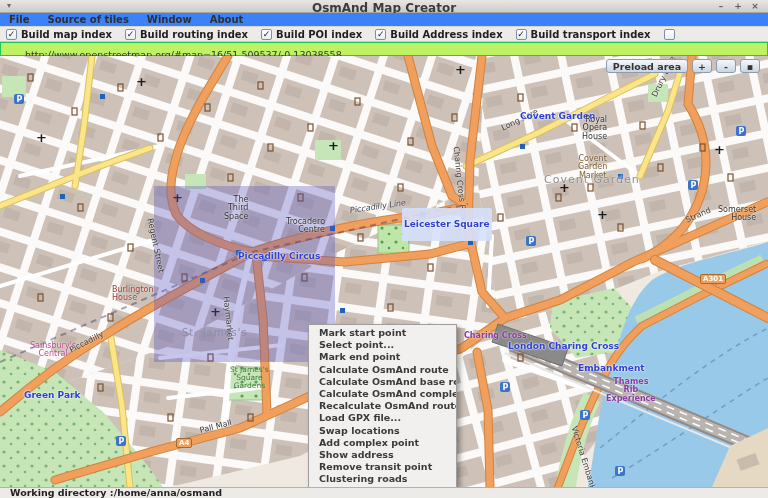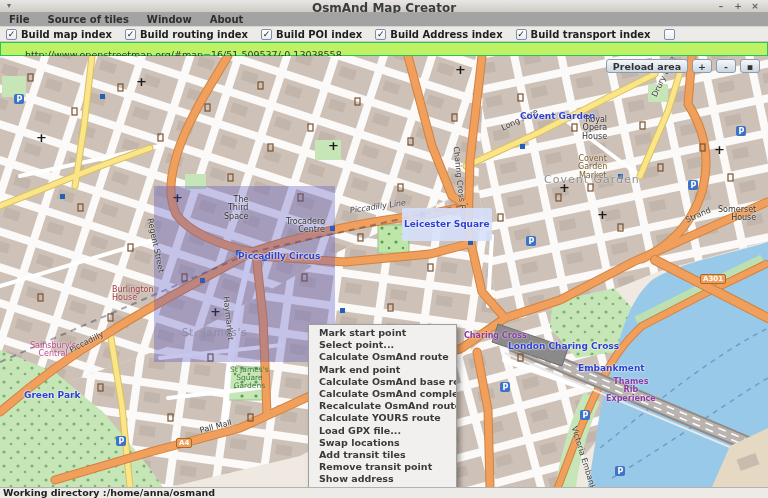--- a/index.html
+++ b/index.html
@@ -6,21 +6,21 @@
   #app{position:relative;width:768px;height:498px;overflow:hidden;
        font-family:"DejaVu Sans",sans-serif;background:#EFE9E1;box-sizing:border-box;}
   
   #titlebar{position:absolute;left:0;top:0;width:768px;height:13px;
     background:linear-gradient(#E9E6E3,#CFCBC7);border-bottom:1px solid #A9A5A0;box-sizing:border-box;}
   #title{position:absolute;left:0;right:0;top:1px;text-align:center;font-size:12px;font-weight:bold;color:#3C3C3C;}
   #win-menu-icon{position:absolute;left:7px;top:1px;font-size:8px;color:#6B6B6B;}
   .winbtn{position:absolute;top:0px;width:14px;height:12px;text-align:center;font-size:9px;color:#5F5F5F;font-weight:bold;line-height:12px;}
   #btn-min{right:40px}#btn-max{right:23px}#btn-close{right:6px}
   
-  #menubar{position:absolute;left:0;top:13px;width:768px;height:14px;background:#a3a3a3;
+  #menubar{position:absolute;left:0;top:13px;width:768px;height:14px;background:#3b82f6;
     border-bottom:1px solid #D8D5D1;box-sizing:border-box;display:flex;align-items:center;}
   .menu-item{font-size:10px;font-weight:bold;color:#2F2F2F;padding:0 9px;}
   
   #cbbar{position:absolute;left:0;top:27px;width:768px;height:15px;background:#EDEBE8;
     border-bottom:1px solid #C9C6C2;box-sizing:border-box;display:flex;align-items:center;padding-left:6px;}
   .cb{display:flex;align-items:center;margin-right:13px;}
   .cb .box{width:9px;height:9px;border:1px solid #7E8EA6;background:linear-gradient(#FFFFFF,#E9EDF2);
     border-radius:2px;font-size:9px;line-height:9px;text-align:center;color:#222;margin-right:4px;}
   .cb .cap{font-size:10px;font-weight:bold;color:#1F1F1F;}
   
@@ -57,21 +57,21 @@
   #btn-preload{width:82px;}
   .mbtn.small{width:20px;}
   
   #cmenu{position:absolute;left:308px;top:268px;width:149px;background:#F1F0EE;border:1px solid #9E9E9E;
     box-shadow:3px 3px 5px rgba(0,0,0,0.35);padding:2px 0;z-index:30;box-sizing:border-box;}
   .mi{height:12.2px;line-height:12.2px;padding-left:10px;font-size:9.5px;font-weight:bold;color:#3A3A3A;
     white-space:nowrap;overflow:hidden;}
   
   #statusbar{position:absolute;left:0;top:487px;width:768px;height:11px;background:#EDEBE8;
     border-top:1px solid #B5B1AD;box-sizing:border-box;font-size:9.5px;font-weight:bold;color:#1F1F1F;
-    padding-left:3px;line-height:10px;}
+    padding-left:10px;line-height:10px;}
 </style>
 </head>
 <body>
 
 <div id="app">
 
   <div id="titlebar">
     <span id="win-menu-icon">▾</span>
     <div id="title">OsmAnd Map Creator</div>
     <div class="winbtn" id="btn-min">–</div>
@@ -407,31 +407,30 @@
     <div id="mapcontrols">
       <div class="mbtn" id="btn-preload">Preload area</div>
       <div class="mbtn small">+</div>
       <div class="mbtn small">-</div>
       <div class="mbtn small">▪</div>
     </div>
 
     <div id="cmenu">
       <div class="mi">Mark start point</div>
       <div class="mi">Select point...</div>
+      <div class="mi">Mark end point</div>
       <div class="mi">Calculate OsmAnd route</div>
-      <div class="mi">Mark end point</div>
       <div class="mi">Calculate OsmAnd base route</div>
       <div class="mi">Calculate OsmAnd complex route</div>
       <div class="mi">Recalculate OsmAnd route</div>
-      <div class="mi">Calculate YOURS route</div>
       <div class="mi">Load GPX file...</div>
       <div class="mi">Swap locations</div>
-      <div class="mi">Add transit tiles</div>
+      <div class="mi">Add complex point</div>
+      <div class="mi">Show address</div>
       <div class="mi">Remove transit point</div>
-      <div class="mi">Show address</div>
       <div class="mi">Clustering roads</div>
     </div>
   </div>
 
   <div id="statusbar">
     <span>Working directory :/home/anna/osmand</span>
   </div>
 
 </div>
 

